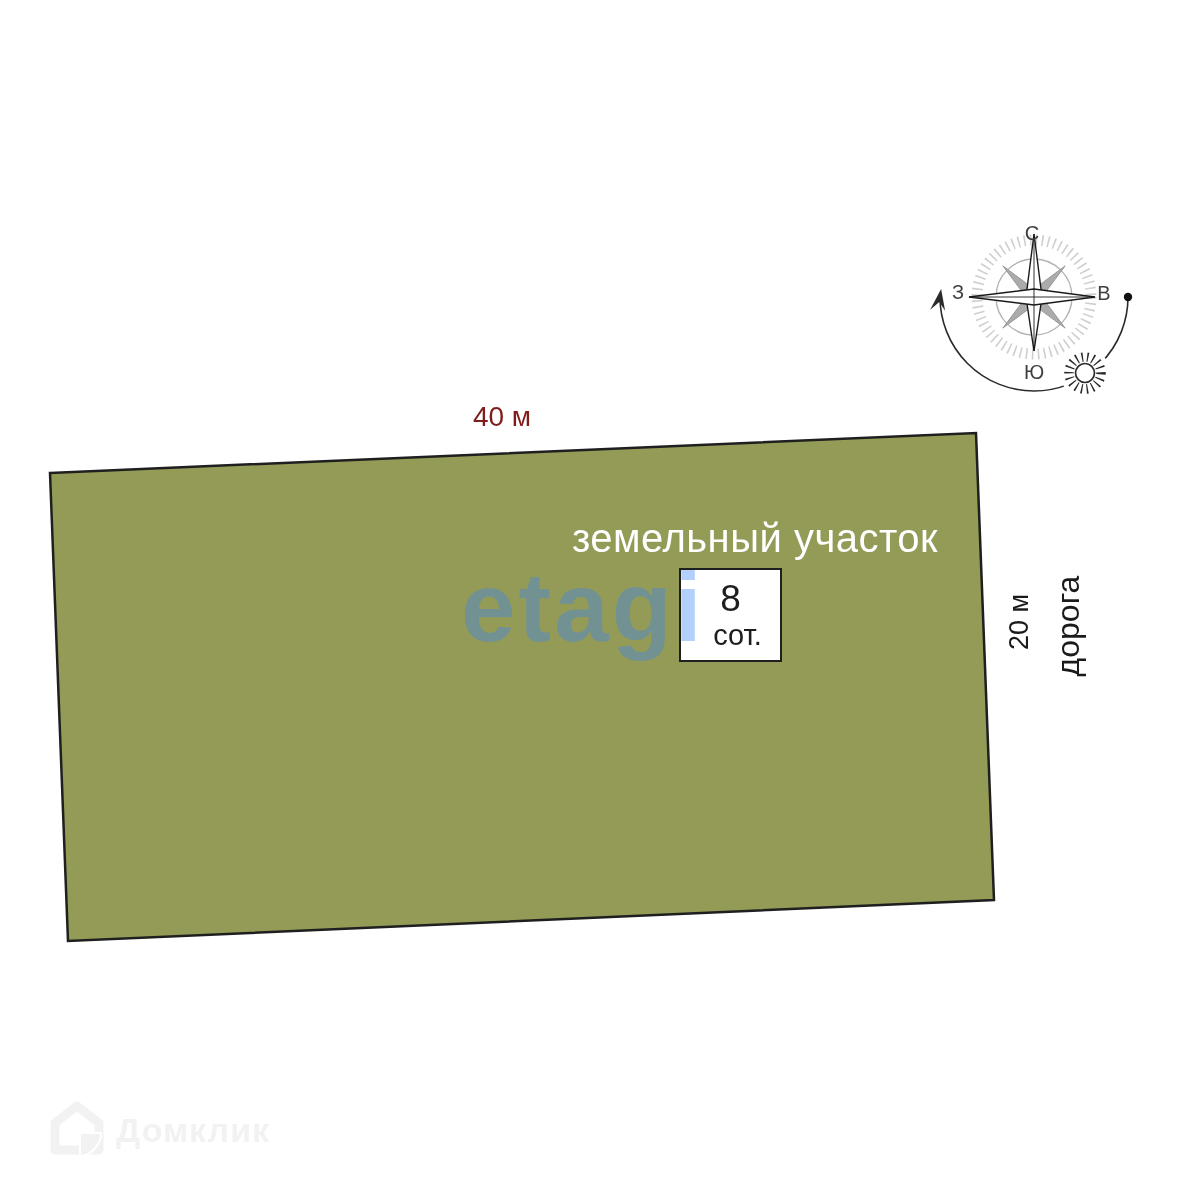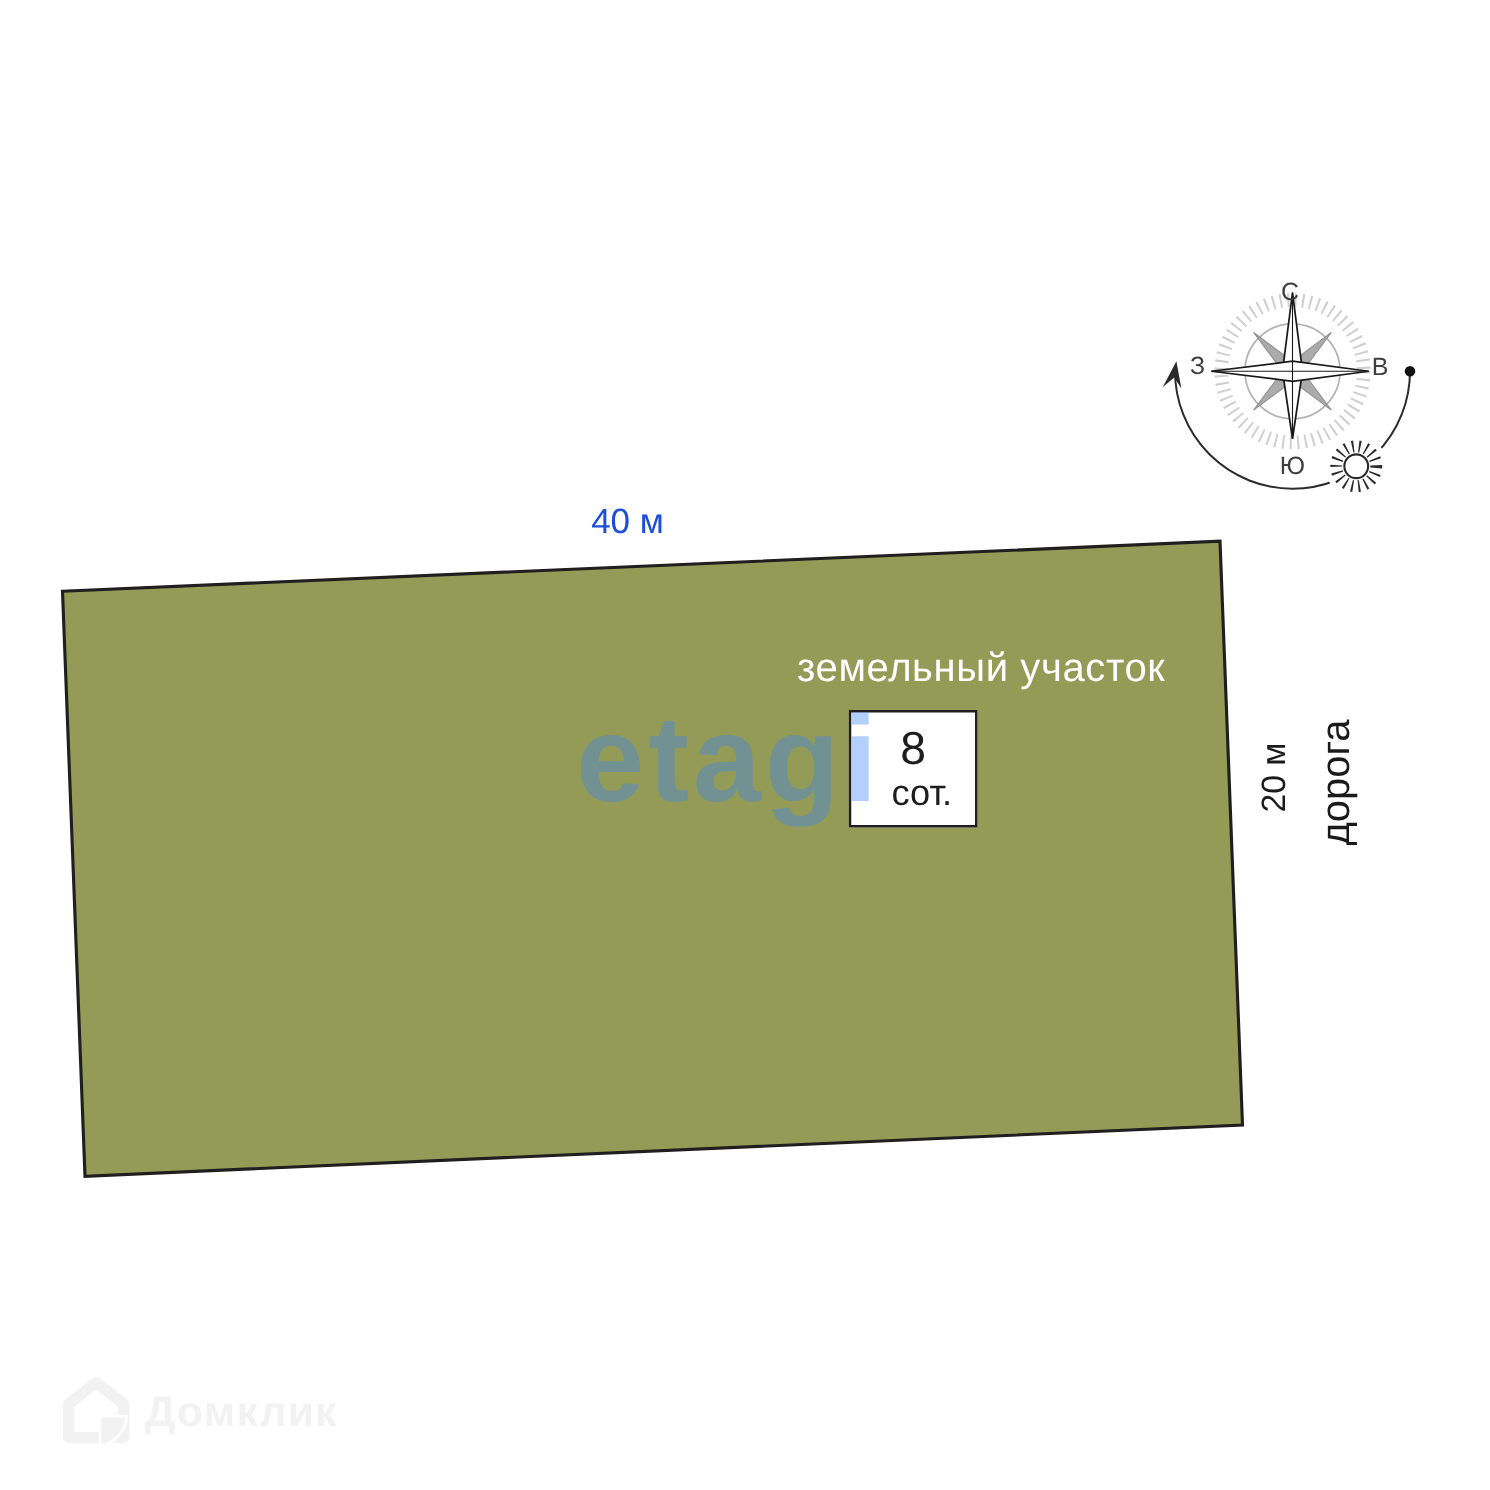--- a/index.html
+++ b/index.html
@@ -6,25 +6,25 @@
   #canvas {
     position:relative; width:1192px; height:1192px; background:#ffffff;
     font-family:"Liberation Sans", sans-serif; overflow:hidden;
   }
   svg { display:block; }
 
   .parcel-svg { position:absolute; left:0; top:0; z-index:10; }
 
   .top-dim {
     position:absolute; left:402px; top:402px; width:200px; text-align:center;
-    font-size:28px; color:#1d4ed8; z-index:15; line-height:30px;
+    font-size:28px; color:#7f1d1d; z-index:15; line-height:30px;
   }
   .parcel-title {
-    position:absolute; left:785px; top:516px; transform:translateX(-50%);
-    font-size:32px; color:#ffffff; z-index:15; white-space:nowrap; letter-spacing:0.5px;
+    position:absolute; left:755px; top:516px; transform:translateX(-50%);
+    font-size:40px; color:#ffffff; z-index:15; white-space:nowrap; letter-spacing:0.5px;
   }
   .area-box {
     position:absolute; left:679px; top:568px; width:103px; height:94px;
     background:#ffffff; border:2px solid #1f1f1f; box-sizing:border-box; z-index:20;
     display:flex; flex-direction:column; align-items:center; justify-content:center;
   }
   .area-value { font-size:37px; color:#1d1d1d; line-height:1; }
   .area-unit  { font-size:29px; color:#1d1d1d; line-height:1.05; margin-top:3px;margin-left:14px; }
 
   .etagi-watermark {

